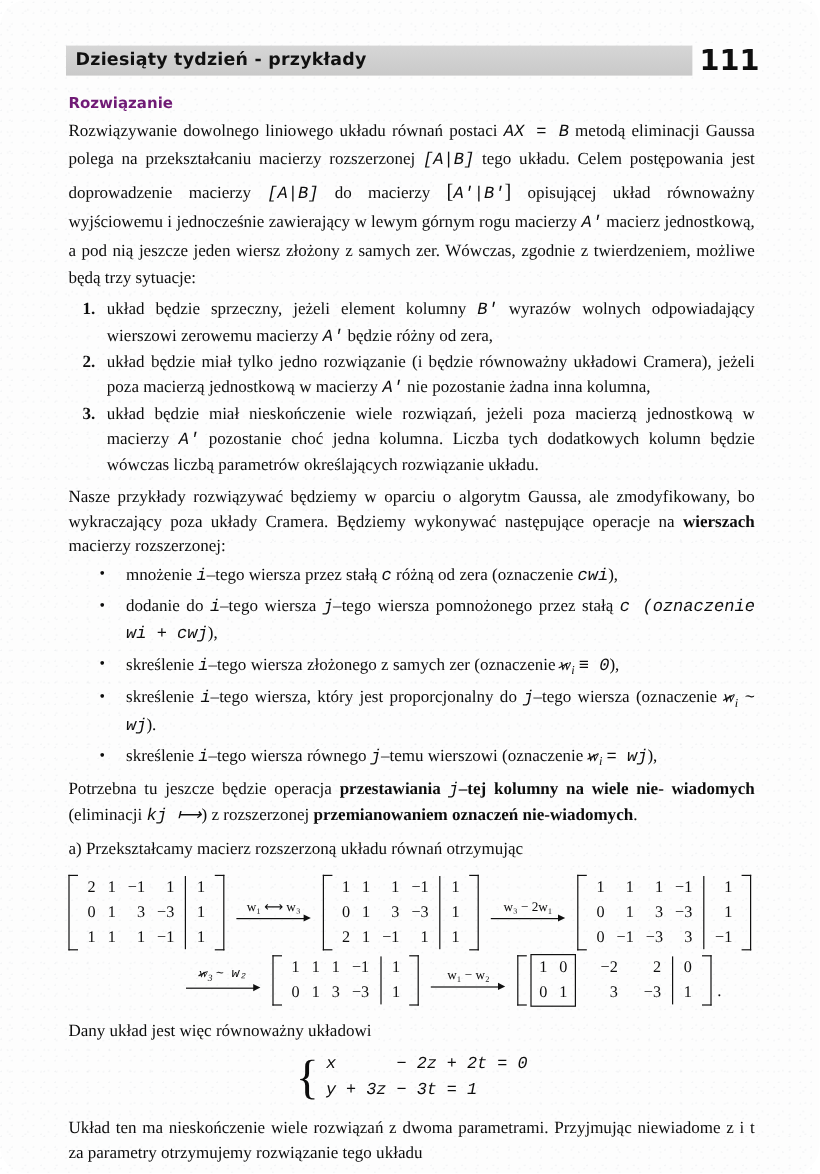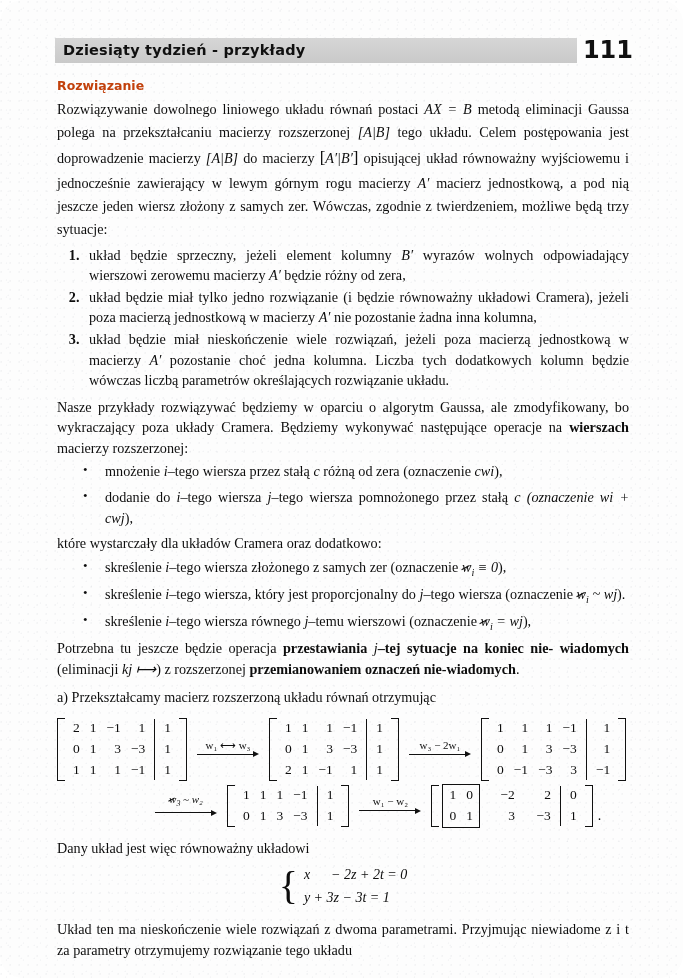--- a/index.html
+++ b/index.html
@@ -82,31 +82,31 @@
     position: absolute;
     left: 57px;
     top: 78px;
     width: 572px;
   }
   h2.section-head {
     font-family: "DejaVu Sans", "Liberation Sans", sans-serif;
     font-size: 12.5px;
     font-weight: bold;
     margin: 0 0 5px 0;
-    color: #c2410c;
+    color: #701a75;
   }
   p.para {
     margin: 0 0 2px 0;
     font-size: 14.2px;
     line-height: 1.45;
     text-align: justify;
     text-justify: inter-word;
   }
   p.para.loose { line-height: 1.62; }
-  .math { font-style: italic; font-family: Liberation Serif, serif; }
+  .math { font-style: italic; font-family: Liberation Mono, monospace; }
 
   ol.numlist {
     margin: 4px 0 6px 0;
     padding-left: 26px;
     font-size: 14.2px;
     line-height: 1.45;
   }
   ol.numlist > li {
     margin-bottom: 1px;
     text-align: justify;
@@ -327,21 +327,20 @@
           <span class="math">cwi</span><span>),</span>
         </li>
         <li>
           <span>dodanie do</span>
           <span class="math">i</span><span>–tego wiersza</span>
           <span class="math">j</span><span>–tego wiersza pomnożonego przez stałą</span>
           <span class="math">c (oznaczenie wi + cwj</span><span>),</span>
         </li>
       </ul>
 
-      <p class="para">które wystarczały dla układów Cramera oraz dodatkowo:</p>
 
       <ul class="bullets">
         <li>
           <span>skreślenie</span>
           <span class="math">i</span><span>–tego wiersza złożonego z samych zer (oznaczenie</span>
           <span class="strikew">w</span><sub class="idx">i</sub>
           <span class="math">≡ 0</span><span>),</span>
         </li>
         <li>
           <span>skreślenie</span>
@@ -355,21 +354,21 @@
           <span class="math">i</span><span>–tego wiersza równego</span>
           <span class="math">j</span><span>–temu wierszowi (oznaczenie</span>
           <span class="strikew">w</span><sub class="idx">i</sub>
           <span class="math">= wj</span><span>),</span>
         </li>
       </ul>
 
       <p class="para">
         <span>Potrzebna tu jeszcze będzie operacja</span>
         <span class="bold">przestawiania</span>
-        <span class="math">j</span><span class="bold">–tej sytuacje na koniec nie-</span>
+        <span class="math">j</span><span class="bold">–tej kolumny na wiele nie-</span>
         <span class="bold">wiadomych</span>
         <span>(eliminacji</span>
         <span class="math">kj ⟼</span><span>) z rozszerzonej</span>
         <span class="bold">przemianowaniem oznaczeń nie-wiadomych</span><span>.</span>
       </p>
 
       <p class="para" style="margin-top:7px;">a) Przekształcamy macierz rozszerzoną układu równań otrzymując</p>
 
       <div class="deriv">
 

